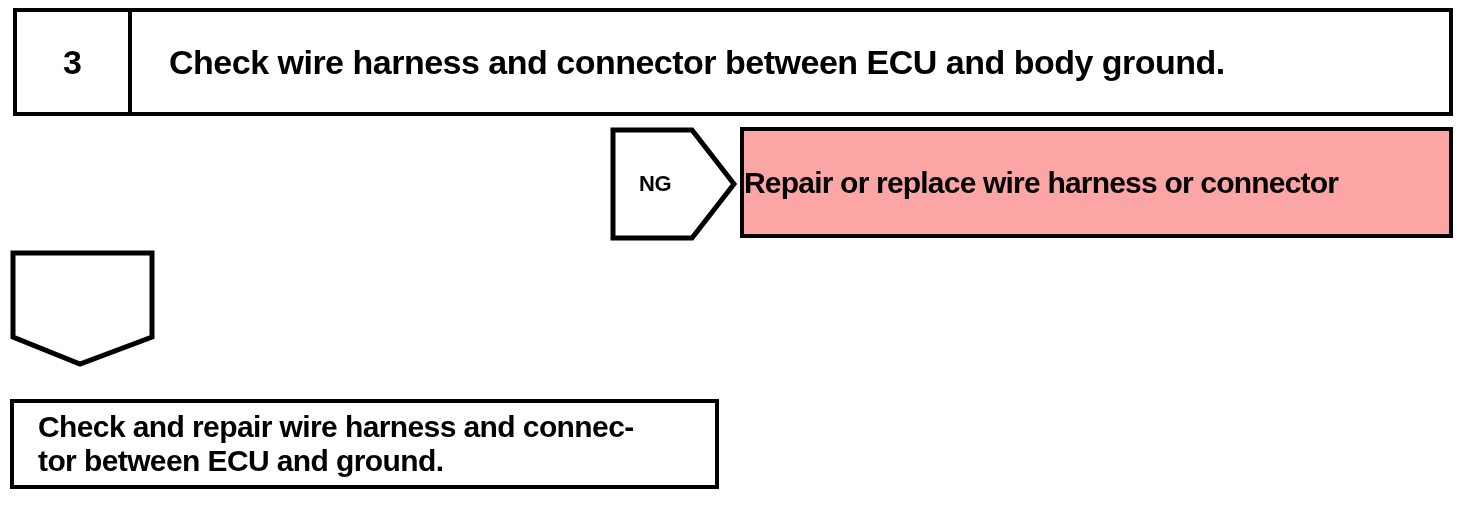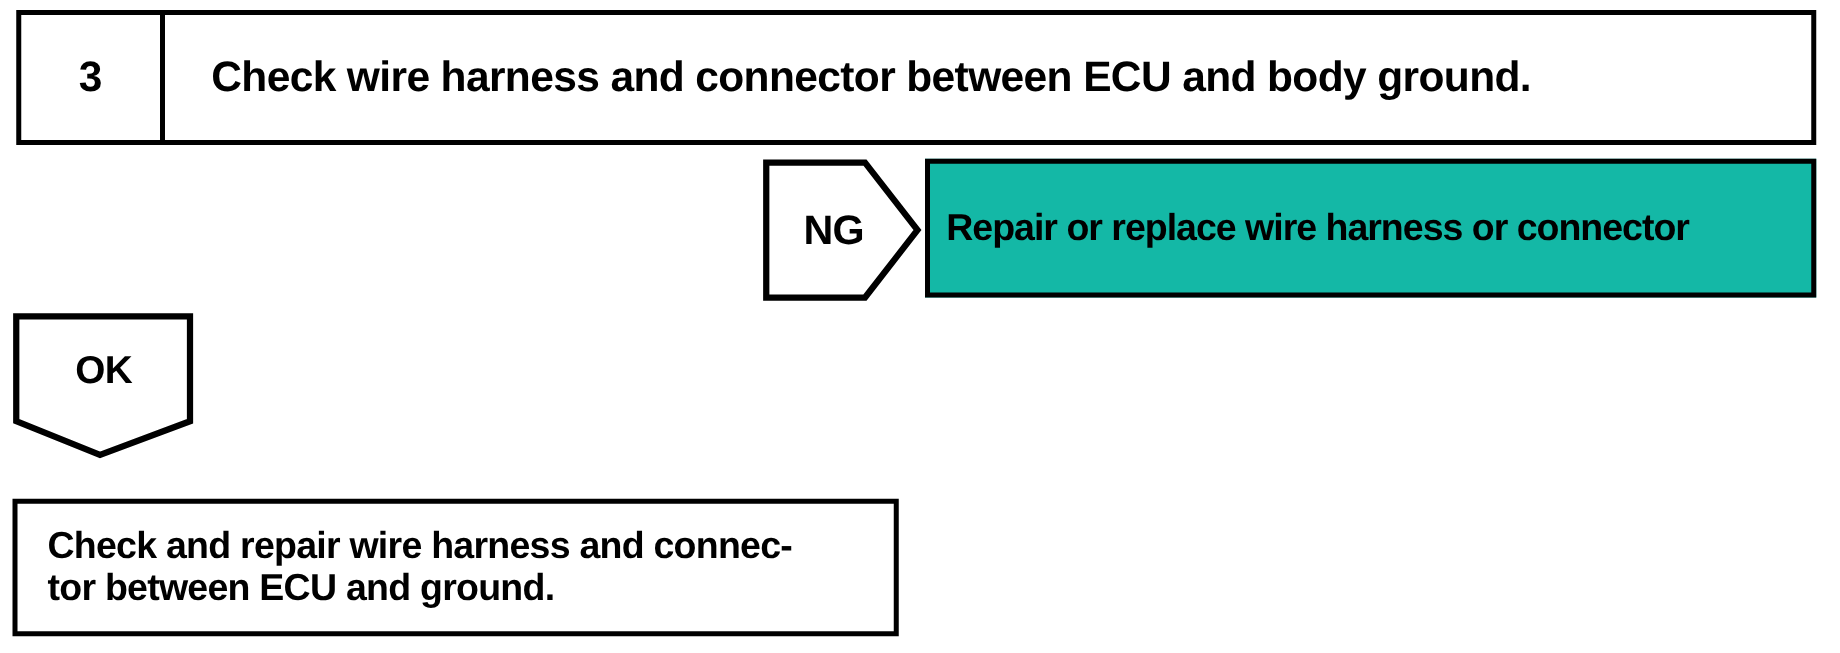--- a/index.html
+++ b/index.html
@@ -45,42 +45,41 @@
 
   
   .ng-connector {
     position: absolute;
     left: 610px; top: 126px;
     width: 128px; height: 116px;
   }
   .ng-connector svg { position: absolute; left: 0; top: 0; }
   .ng-label {
     position: absolute;
-    left: 12px; top: 0;
+    left: 0; top: 0;
     width: 90px; height: 100%;
     display: flex;
     align-items: center;
     justify-content: center;
-    font-size: 33px;
+    font-size: 22px;
     letter-spacing: -0.5px;
   }
 
   
   .repair-box {
     position: absolute;
     left: 740px; top: 127px;
     width: 713px; height: 111px;
     border: 4px solid #000;
     display: flex;
     align-items: center;
-    padding-left: 13px;
     font-size: 30px;
     letter-spacing: -0.8px;
     white-space: nowrap;
-    background: #14b8a6;
+    background: #fca5a5;
   }
 
   
   .ok-connector {
     position: absolute;
     left: 10px; top: 250px;
     width: 146px; height: 118px;
   }
   .ok-connector svg { position: absolute; left: 0; top: 0; }
   .ok-label {
@@ -91,21 +90,21 @@
     align-items: center;
     justify-content: center;
     font-size: 31px;
     letter-spacing: -0.5px;
   }
 
   
   .next-box {
     position: absolute;
     left: 10px; top: 399px;
-    width: 709px; height: 110px;
+    width: 709px; height: 90px;
     border: 4px solid #000;
     display: flex;
     flex-direction: column;
     justify-content: center;
     padding-left: 24px;
     padding-right: 10px;
     font-size: 30px;
     line-height: 34px;
     letter-spacing: -0.6px;
     background: #fff;
@@ -130,21 +129,20 @@
     </svg>
     <div class="ng-label">NG</div>
   </div>
 
   <div class="repair-box">Repair or replace wire harness or connector</div>
 
   <div class="ok-connector">
     <svg width="146" height="118" viewBox="0 0 146 118">
       <polygon points="3,3 142,3 142,87 70,114 3,87" fill="#ffffff" stroke="#000000" stroke-width="5"></polygon>
     </svg>
-    <div class="ok-label">OK</div>
   </div>
 
   <div class="next-box">
     <span>Check and repair wire harness and connec-</span>
     <span>tor between ECU and ground.</span>
   </div>
 
 </div>
 
 </body></html>

